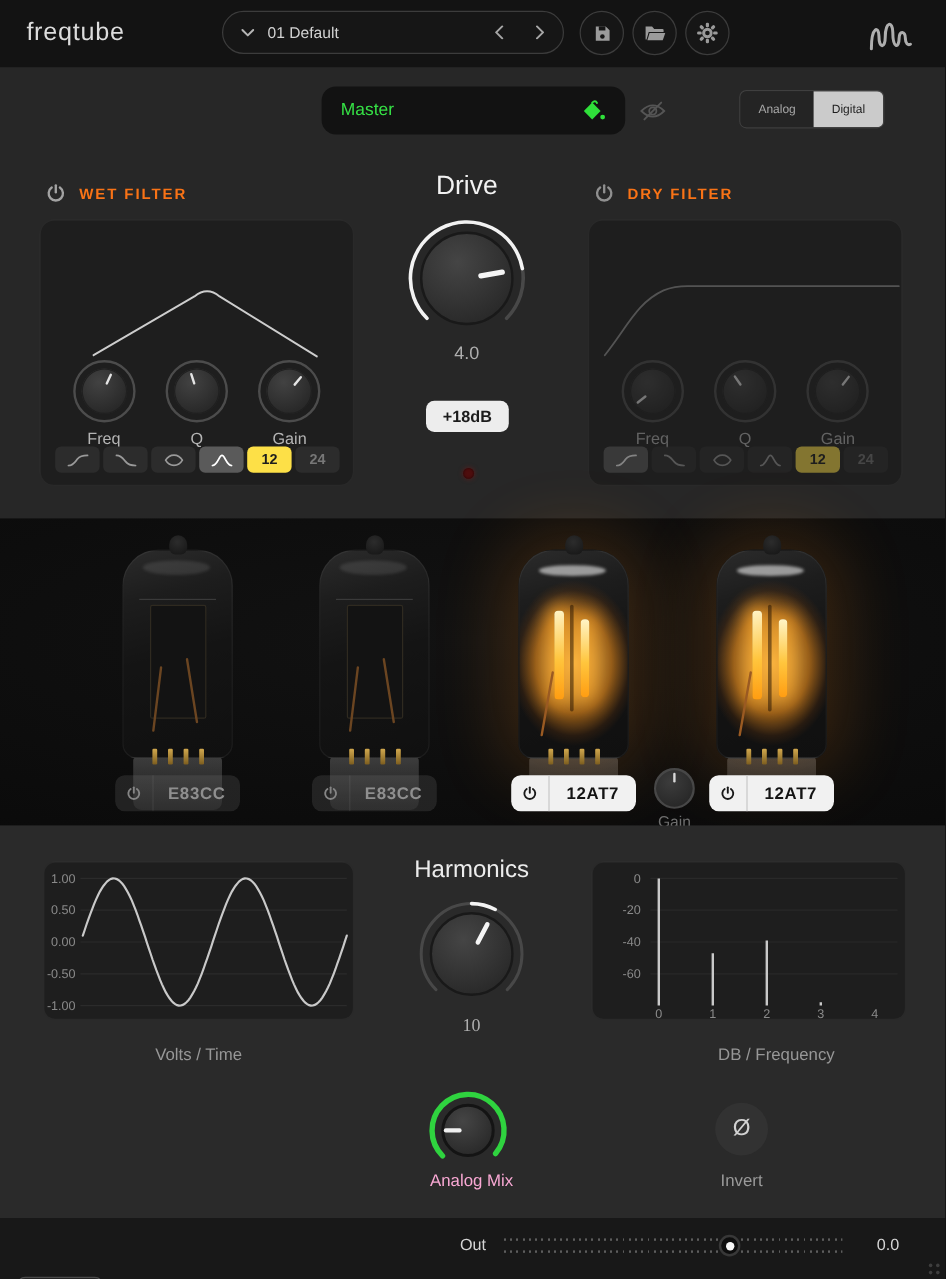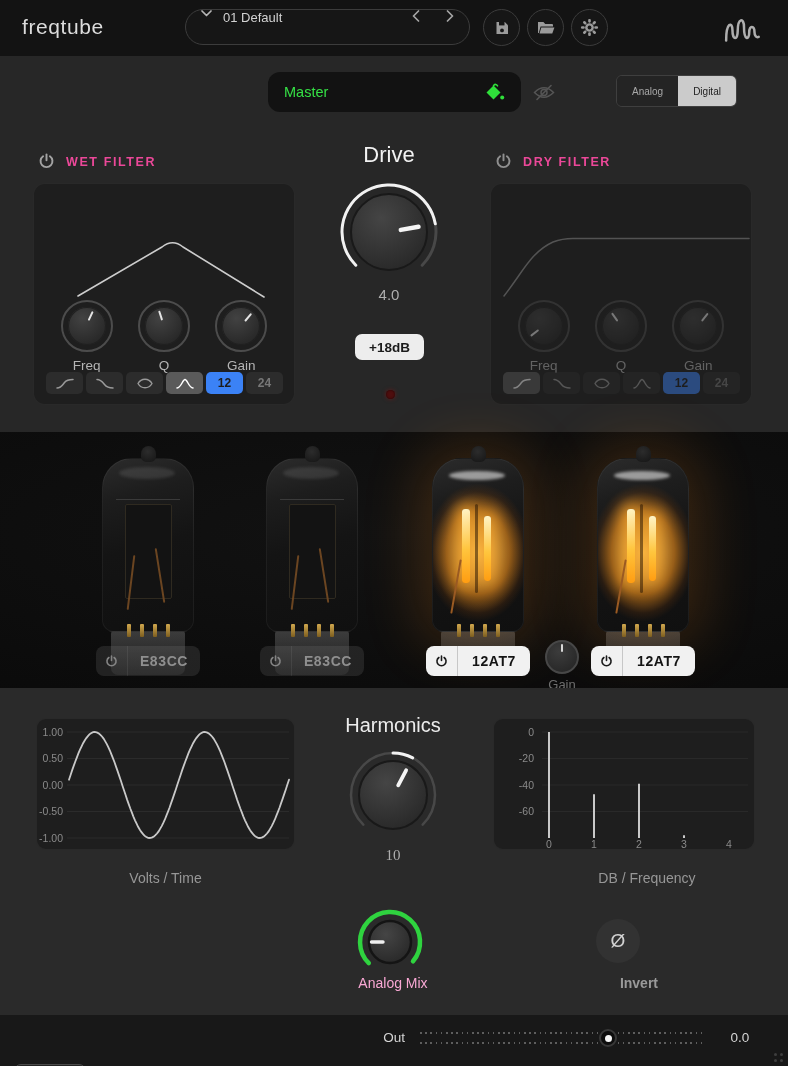--- a/index.html
+++ b/index.html
@@ -1,51 +1,51 @@
 <!DOCTYPE html>
 <html><head>
 <meta charset="utf-8">
 <style>
   html,body{margin:0;padding:0;background:#000;}
   #root{position:relative;width:788px;height:1066px;background:#272727;font-family:"Liberation Sans",sans-serif;overflow:hidden;-webkit-font-smoothing:antialiased;}
 
   
   .topbar{position:absolute;top:0;left:0;width:788px;height:56px;background:#131313;}
   .app-logo{position:absolute;left:22px;top:15px;font-size:21px;color:#dcdcdc;letter-spacing:.6px;font-weight:500;}
-  .preset{position:absolute;left:185px;top:9px;width:285px;height:36px;border:1px solid #3c3c3c;border-radius:19px;box-sizing:border-box;display:flex;padding:0 15px;background:#161616;}
+  .preset{position:absolute;left:185px;top:9px;width:285px;height:36px;border:1px solid #3c3c3c;border-radius:19px;box-sizing:border-box;display:flex;align-items:center;padding:0 15px;background:#161616;}
   .preset-name{font-size:13px;color:#d2d2d2;margin-left:11px;}
   .spacer{flex:1;}
   .icon-btn-circ{position:absolute;top:9px;width:37px;height:37px;border:1px solid #3c3c3c;border-radius:50%;box-sizing:border-box;display:flex;align-items:center;justify-content:center;background:#161616;cursor:pointer;}
   .wave-logo{position:absolute;right:17px;top:8px;}
 
   
   .channel-pill{position:absolute;left:268px;top:72px;width:253px;height:40px;background:#121212;border-radius:12px;display:flex;align-items:center;padding:0 16px;box-sizing:border-box;}
   .channel-name{font-size:14.5px;color:#35e045;}
   .eye-btn{position:absolute;left:532px;top:82px;width:24px;height:20px;display:flex;align-items:center;justify-content:center;}
   .mode-toggle{position:absolute;left:616px;top:75px;height:32px;display:flex;border-radius:6px;overflow:hidden;border:1px solid #3f3f3f;box-sizing:border-box;}
   .mode-seg{display:flex;align-items:center;justify-content:center;padding:0 15px;font-size:10px;cursor:pointer;}
   .mode-seg.off{background:#242424;color:#a8a8a8;}
   .mode-seg.on{background:#cbcbcb;color:#1d1d1d;}
 
   
   .filter-header{position:absolute;display:flex;align-items:center;gap:11px;color:#a3a3a3;}
-  .filter-title{font-size:12.5px;font-weight:bold;letter-spacing:1.6px;color:#ec4899;}
+  .filter-title{font-size:12.5px;font-weight:bold;letter-spacing:1.6px;color:#f97316;}
   .filter-panel{position:absolute;width:262px;height:222px;background:#1e1e1e;border:1px solid rgba(255,255,255,.05);border-radius:12px;box-sizing:border-box;}
   .curve-svg{position:absolute;top:2px;left:0;}
   .knob-row{position:absolute;top:116px;left:0;width:100%;display:flex;justify-content:space-around;padding:0 14px;box-sizing:border-box;}
   .kn{display:flex;flex-direction:column;align-items:center;width:72px;cursor:pointer;}
   .kring{width:52px;height:52px;border:2px solid #4c4c4c;border-radius:50%;box-sizing:border-box;display:flex;align-items:center;justify-content:center;}
   .kbody{width:38px;height:38px;border-radius:50%;background:radial-gradient(circle at 38% 30%,#424242,#292929 72%);position:relative;box-shadow:inset 0 0 0 1px #202020;}
   .ktick{position:absolute;left:50%;top:3px;width:2.4px;height:10px;margin-left:-1.2px;border-radius:2px;background:#e4e4e4;transform-origin:50% 16px;}
   .klabel{margin-top:6px;font-size:13.5px;color:#b5b5b5;}
   .ftrow{position:absolute;left:12px;bottom:10px;display:flex;gap:3px;}
   .ftb{width:37px;height:22px;background:#2c2c2c;border:none;border-radius:5px;display:flex;align-items:center;justify-content:center;color:#9a9a9a;cursor:pointer;padding:0;}
   .ftb.sel{background:#5a5a5a;color:#ffffff;}
   .ftb.slope{font-size:12px;font-weight:bold;color:#777;font-family:"Liberation Sans",sans-serif;}
-  .ftb.slope.sel-slope{background:#3b82f6;color:#1d1d1d;}
+  .ftb.slope.sel-slope{background:#fde047;color:#1d1d1d;}
   .dim45{opacity:.45;}
 
   
   .drive-title{position:absolute;left:334px;top:142px;width:110px;text-align:center;font-size:22px;color:#f2f2f2;font-weight:500;}
   .drive-svg{position:absolute;left:334px;top:177px;cursor:pointer;}
   .drive-value{position:absolute;left:334px;top:286px;width:110px;text-align:center;font-size:15px;color:#aeaeae;}
   .boost-btn{position:absolute;left:355px;top:334px;width:69px;height:26px;background:#ededed;border:none;border-radius:7px;font-size:13.5px;font-weight:bold;color:#1c1c1c;cursor:pointer;font-family:"Liberation Sans",sans-serif;}
   .led{position:absolute;left:386px;top:390px;width:9px;height:9px;border-radius:50%;background:#4e0e0e;box-shadow:0 0 4px rgba(160,20,20,.5), inset 0 0 2px #200404;}
 
   
@@ -80,21 +80,21 @@
   .bottom-bg{position:absolute;top:688px;left:0;width:788px;height:327px;background:#2a2a2a;}
   .panel{position:absolute;background:#1e1e1e;border:1px solid rgba(255,255,255,.05);border-radius:10px;box-sizing:border-box;}
   .panel svg text{font-family:"Liberation Sans",sans-serif;font-size:10.5px;fill:#8a8a8a;}
   .caption{position:absolute;top:870px;font-size:14px;color:#979797;text-align:center;}
   .harm-title{position:absolute;left:323px;top:714px;width:140px;text-align:center;font-size:20px;color:#ececec;font-weight:500;}
   .harm-svg{position:absolute;left:343px;top:745px;cursor:pointer;}
   .harm-value{position:absolute;left:343px;top:847px;width:100px;text-align:center;font-size:15px;color:#aeaeae;font-family:"Liberation Serif",serif;}
   .amix-svg{position:absolute;left:352px;top:904px;cursor:pointer;}
   .amix-label{position:absolute;left:328px;top:975px;width:130px;text-align:center;font-size:14px;color:#f9a8d4;}
   .invert-btn{position:absolute;left:596px;top:919px;width:44px;height:44px;border-radius:50%;background:#323232;border:none;color:#d2d2d2;font-size:19px;cursor:pointer;font-family:"Liberation Sans",sans-serif;}
-  .invert-label{position:absolute;left:578px;top:975px;width:80px;text-align:right;font-size:14px;color:#9a9a9a;font-weight:bold;}
+  .invert-label{position:absolute;left:578px;top:975px;width:80px;text-align:center;font-size:14px;color:#9a9a9a;}
 
   
   .footer{position:absolute;top:1015px;left:0;width:788px;height:51px;background:#181818;}
   .bypass-btn{position:absolute;left:14px;top:9px;height:28px;padding:0 13px;background:#232323;border:1px solid #4a4a4a;border-radius:7px;color:#d2d2d2;font-size:13.5px;cursor:pointer;font-family:"Liberation Sans",sans-serif;margin-top:40px;}
   .out-label{position:absolute;left:355px;top:15px;width:50px;text-align:right;font-size:13.5px;color:#d5d5d5;}
   .out-slider{position:absolute;left:420px;top:14px;width:282px;height:18px;cursor:pointer;}
   .dotrow{position:absolute;left:0;width:282px;height:2px;background-image:repeating-linear-gradient(to right,#5d5d5d 0 1.6px,transparent 1.6px 5.2px);}
   .out-handle{position:absolute;left:179px;top:0px;width:18px;height:18px;border-radius:50%;background:#0d0d0d;border:2px solid #383838;box-sizing:border-box;display:flex;align-items:center;justify-content:center;}
   .out-dot{width:7px;height:7px;border-radius:50%;background:#f6f6f6;}
   .out-value{position:absolute;left:715px;top:15px;width:50px;text-align:center;font-size:13.5px;color:#d5d5d5;}

